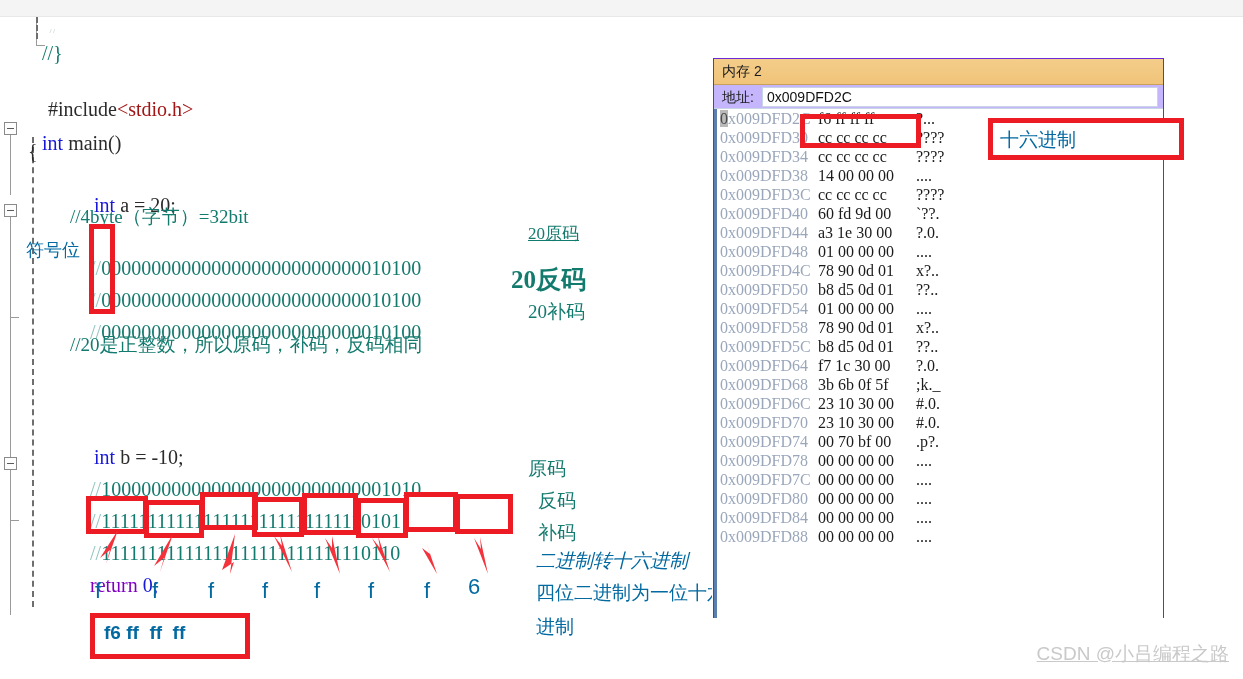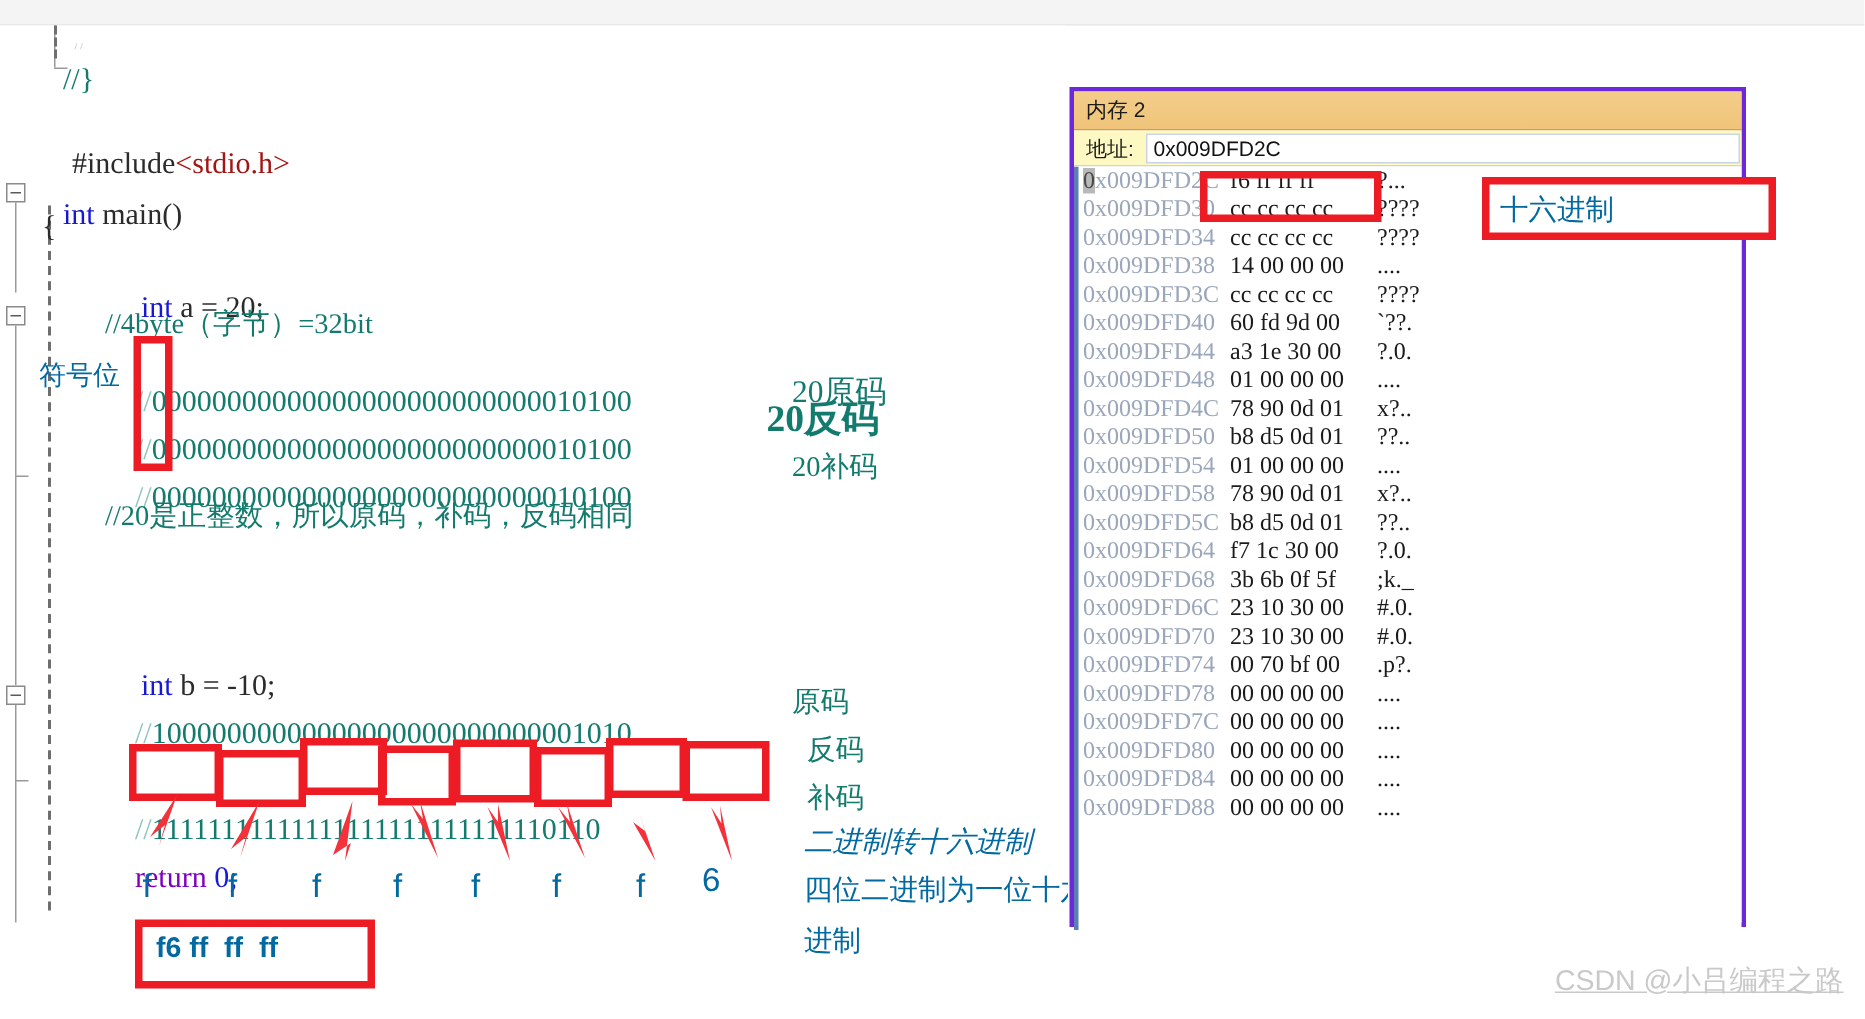--- a/index.html
+++ b/index.html
@@ -54,35 +54,35 @@
 
   
   .red-text{ color:#0369a1; font-family:"Liberation Sans", sans-serif; position:absolute; white-space:pre; }
   .red-box{ position:absolute; border:5px solid #ed1c24; background:transparent; }
   .red-box-white{ position:absolute; border:5px solid #ed1c24; background:#ffffff; }
 
   
   #mem-window{
     position:absolute; left:713px; top:58px; width:451px; height:560px;
     background:#ffffff;
-    border:3px solid #6d28d9;
+    border:1px solid #6d28d9;
     box-shadow:0 0 0 1px #ffffff;
   }
   #mem-titlebar{
     position:absolute; left:0; top:0; width:100%; height:26px;
     background:linear-gradient(#f4cd8a,#f0c479);
     border-bottom:1px solid #c9a05a;
   }
   #mem-title{
     position:absolute; left:8px; top:4px;
     font-family:"Liberation Sans", sans-serif; font-size:14px; color:#1c1c1c;
   }
   #mem-addrbar{
     position:absolute; left:0; top:26px; width:100%; height:24px;
-    background:#fef9c3; border-bottom:1px solid #c9d4e6;
+    background:#c4b5fd; border-bottom:1px solid #c9d4e6;
   }
   #mem-addr-label{
     position:absolute; left:8px; top:4px;
     font-family:"Liberation Sans", sans-serif; font-size:14px; color:#1c1c1c;
   }
   #mem-addr-input{
     position:absolute; left:48px; top:2px; width:396px; height:20px;
     background:#ffffff; border:1px solid #c9d4e6;
     font-family:"Liberation Sans", sans-serif; font-size:14px; color:#111;
     padding:1px 4px; line-height:17px; white-space:nowrap; overflow:hidden;
@@ -154,21 +154,21 @@
 
   <div class="code" style="left:74px; top:158px;">
     <span class="kw">int</span><span class="plain"> a = 20;</span>
   </div>
 
   <div class="code cmt" style="left:70px; top:190px; font-size:19px;">//4byte（字节）=32bit</div>
 
   <div class="code cmt" style="left:70px; top:221px;">
     <span class="cmt-slash">//</span><span>00000000000000000000000000010100</span>
   </div>
-  <div class="code cmt" style="left:528px; top:234px; font-size:21px;">20原码</div>
+  <div class="code cmt" style="left:528px; top:207px; font-size:17px;text-decoration:underline;">20原码</div>
 
   <div class="code cmt" style="left:70px; top:253px;">
     <span class="cmt-slash">//</span><span>00000000000000000000000000010100</span>
   </div>
   <div class="code cmt" style="left:511px; top:253px; font-size:25px;font-weight:bold;">20反码</div>
 
   <div class="code cmt" style="left:70px; top:285px;">
     <span class="cmt-slash">//</span><span>00000000000000000000000000010100</span>
   </div>
   <div class="code cmt" style="left:528px; top:285px; font-size:19px;">20补码</div>
@@ -177,20 +177,23 @@
 
   <div class="code" style="left:74px; top:410px;">
     <span class="kw">int</span><span class="plain"> b = -10;</span>
   </div>
 
   <div class="code cmt" style="left:70px; top:442px;">
     <span class="cmt-slash">//</span><span>10000000000000000000000000001010</span>
   </div>
   <div class="code cmt" style="left:528px; top:442px; font-size:19px;">原码</div>
 
+  <div class="code cmt" style="left:70px; top:474px;">
+    <span class="cmt-slash">//</span><span>11111111111111111111111111110101</span>
+  </div>
   <div class="code cmt" style="left:538px; top:474px; font-size:19px;">反码</div>
 
   <div class="code cmt" style="left:70px; top:506px;">
     <span class="cmt-slash">//</span><span>11111111111111111111111111110110</span>
   </div>
   <div class="code cmt" style="left:538px; top:506px; font-size:19px;">补码</div>
 
   <div class="code" style="left:70px; top:538px;">
     <span class="ret">return</span><span class="kw"> 0;</span>
   </div>

